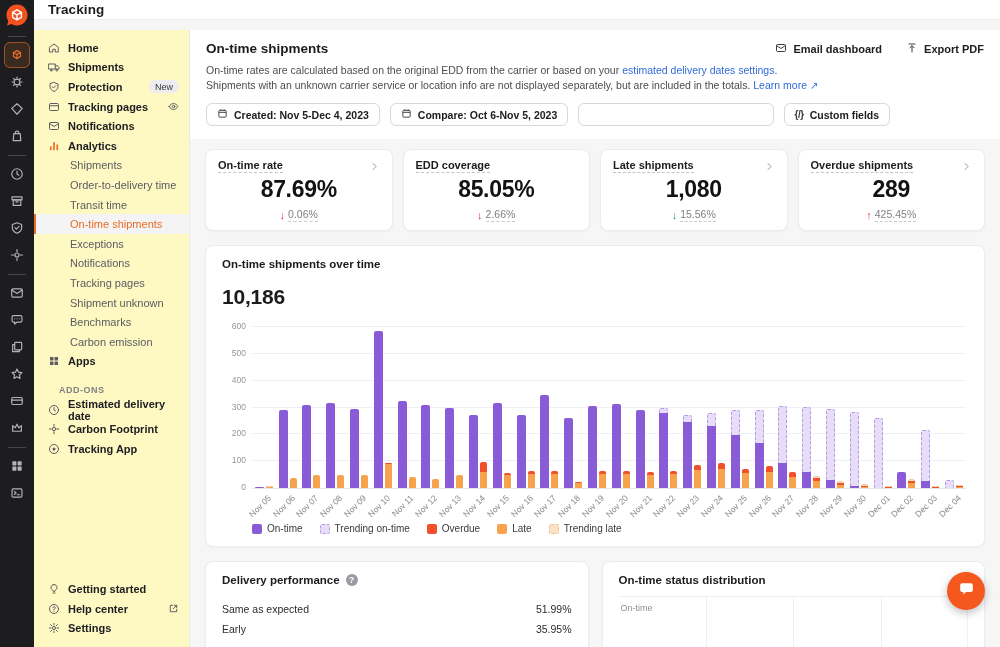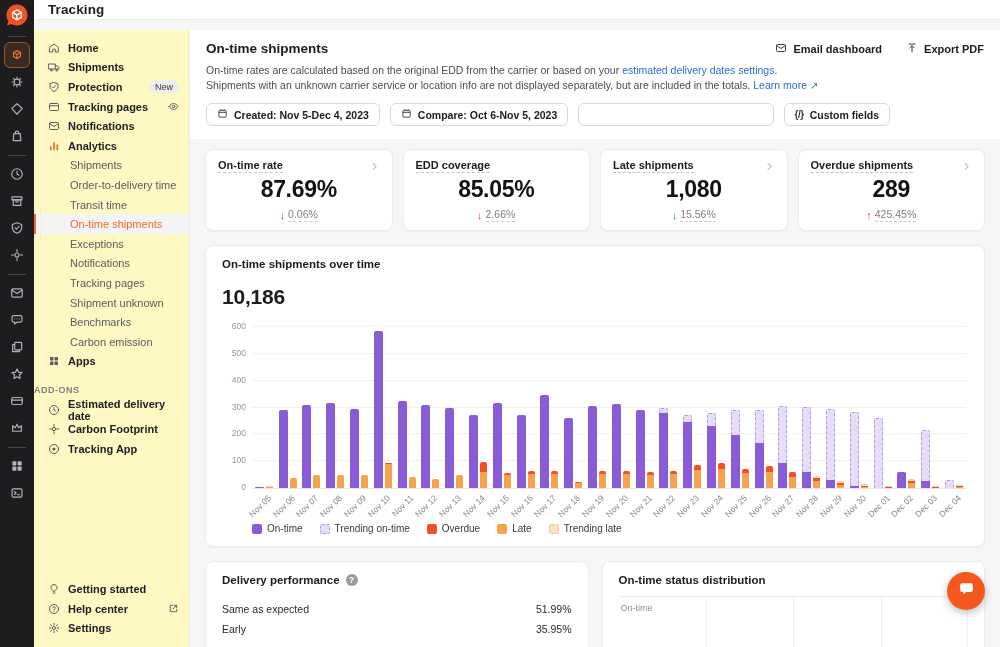--- a/index.html
+++ b/index.html
@@ -30,21 +30,21 @@
   .s-item .ic { width:13px; display:flex; justify-content:center; color:#5c5c62; flex:none; }
   .s-item .ic svg { width:12px; height:12px; }
   .s-badge { margin-left:auto; background:#ededf0; border-radius:8px; font-size:9px;
     font-weight:normal; color:#3a3a3e; padding:1.5px 6px; }
   .s-trail { margin-left:auto; color:#55555a; display:flex; }
   .s-trail svg { width:11px; height:11px; }
   .s-sub { display:flex; align-items:center; height:19.6px; padding-left:34px; color:#5b5b61;
     cursor:pointer; border-left:2px solid transparent; }
   .s-sub.active { color:#ea6c24; background:#f4f4f5; border-left:2px solid #ed6c2a; }
   .s-addons-label { color:#808086; font-size:9px; font-weight:bold; letter-spacing:.5px;
-    padding:14px 0 5px; }
+    padding:14px 25px 5px; }
   .s-footer { position:absolute; left:0; right:0; bottom:9px; }
 
   
   .main { position:absolute; left:190px; top:30px; right:0; bottom:0; overflow:hidden; }
   .main-header { background:#fff; padding:11px 16px 13px; }
   .header-row { display:flex; align-items:center; }
   .header-row h1 { font-size:13.5px; font-weight:bold; }
   .actions { margin-left:auto; display:flex; gap:24px; }
   .tbtn { display:flex; align-items:center; gap:6px; background:none; border:none;
     font-family:inherit; font-size:11px; font-weight:bold; color:#202023; cursor:pointer; }

